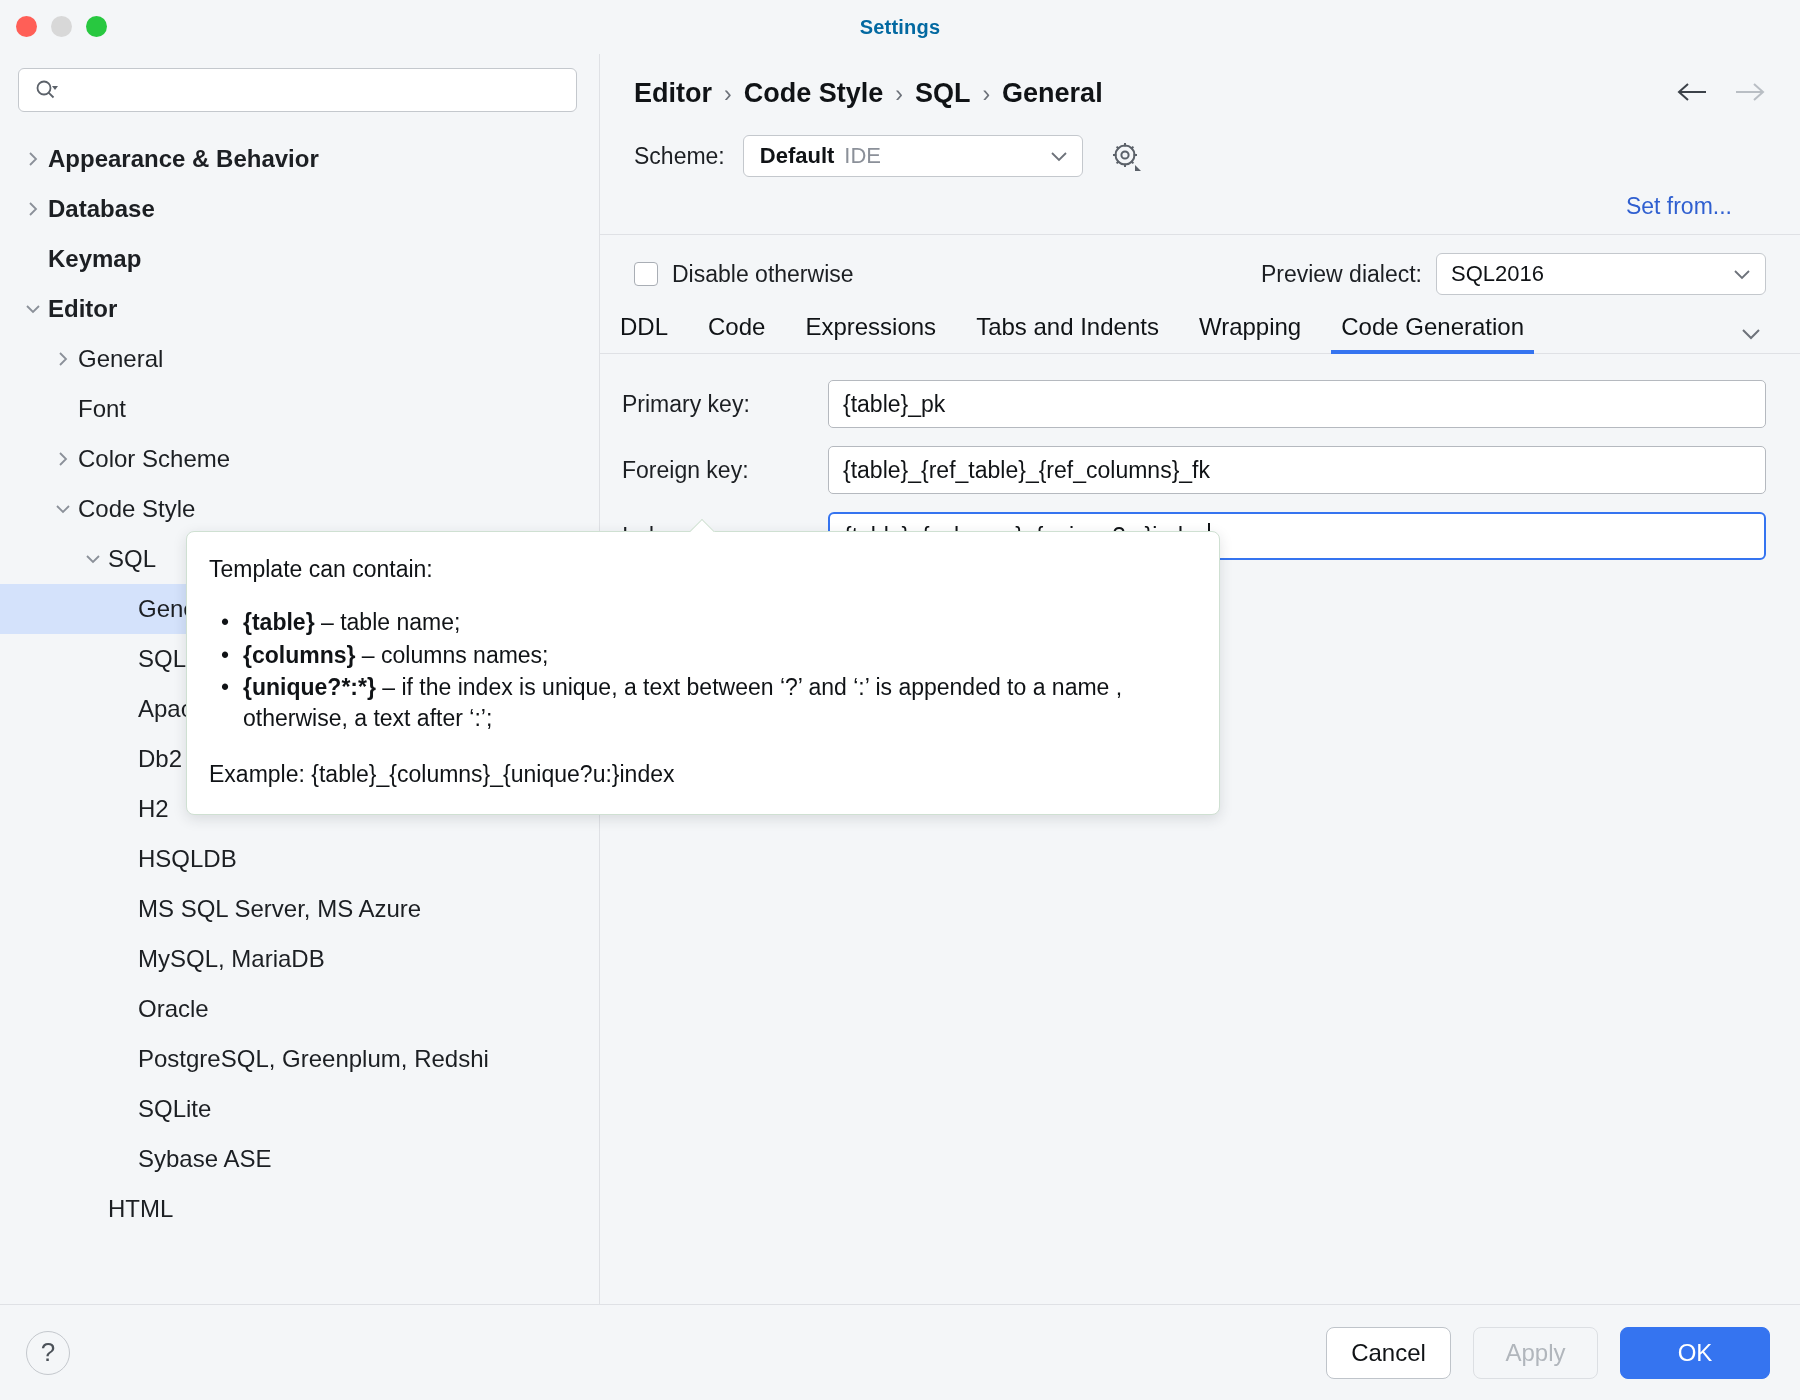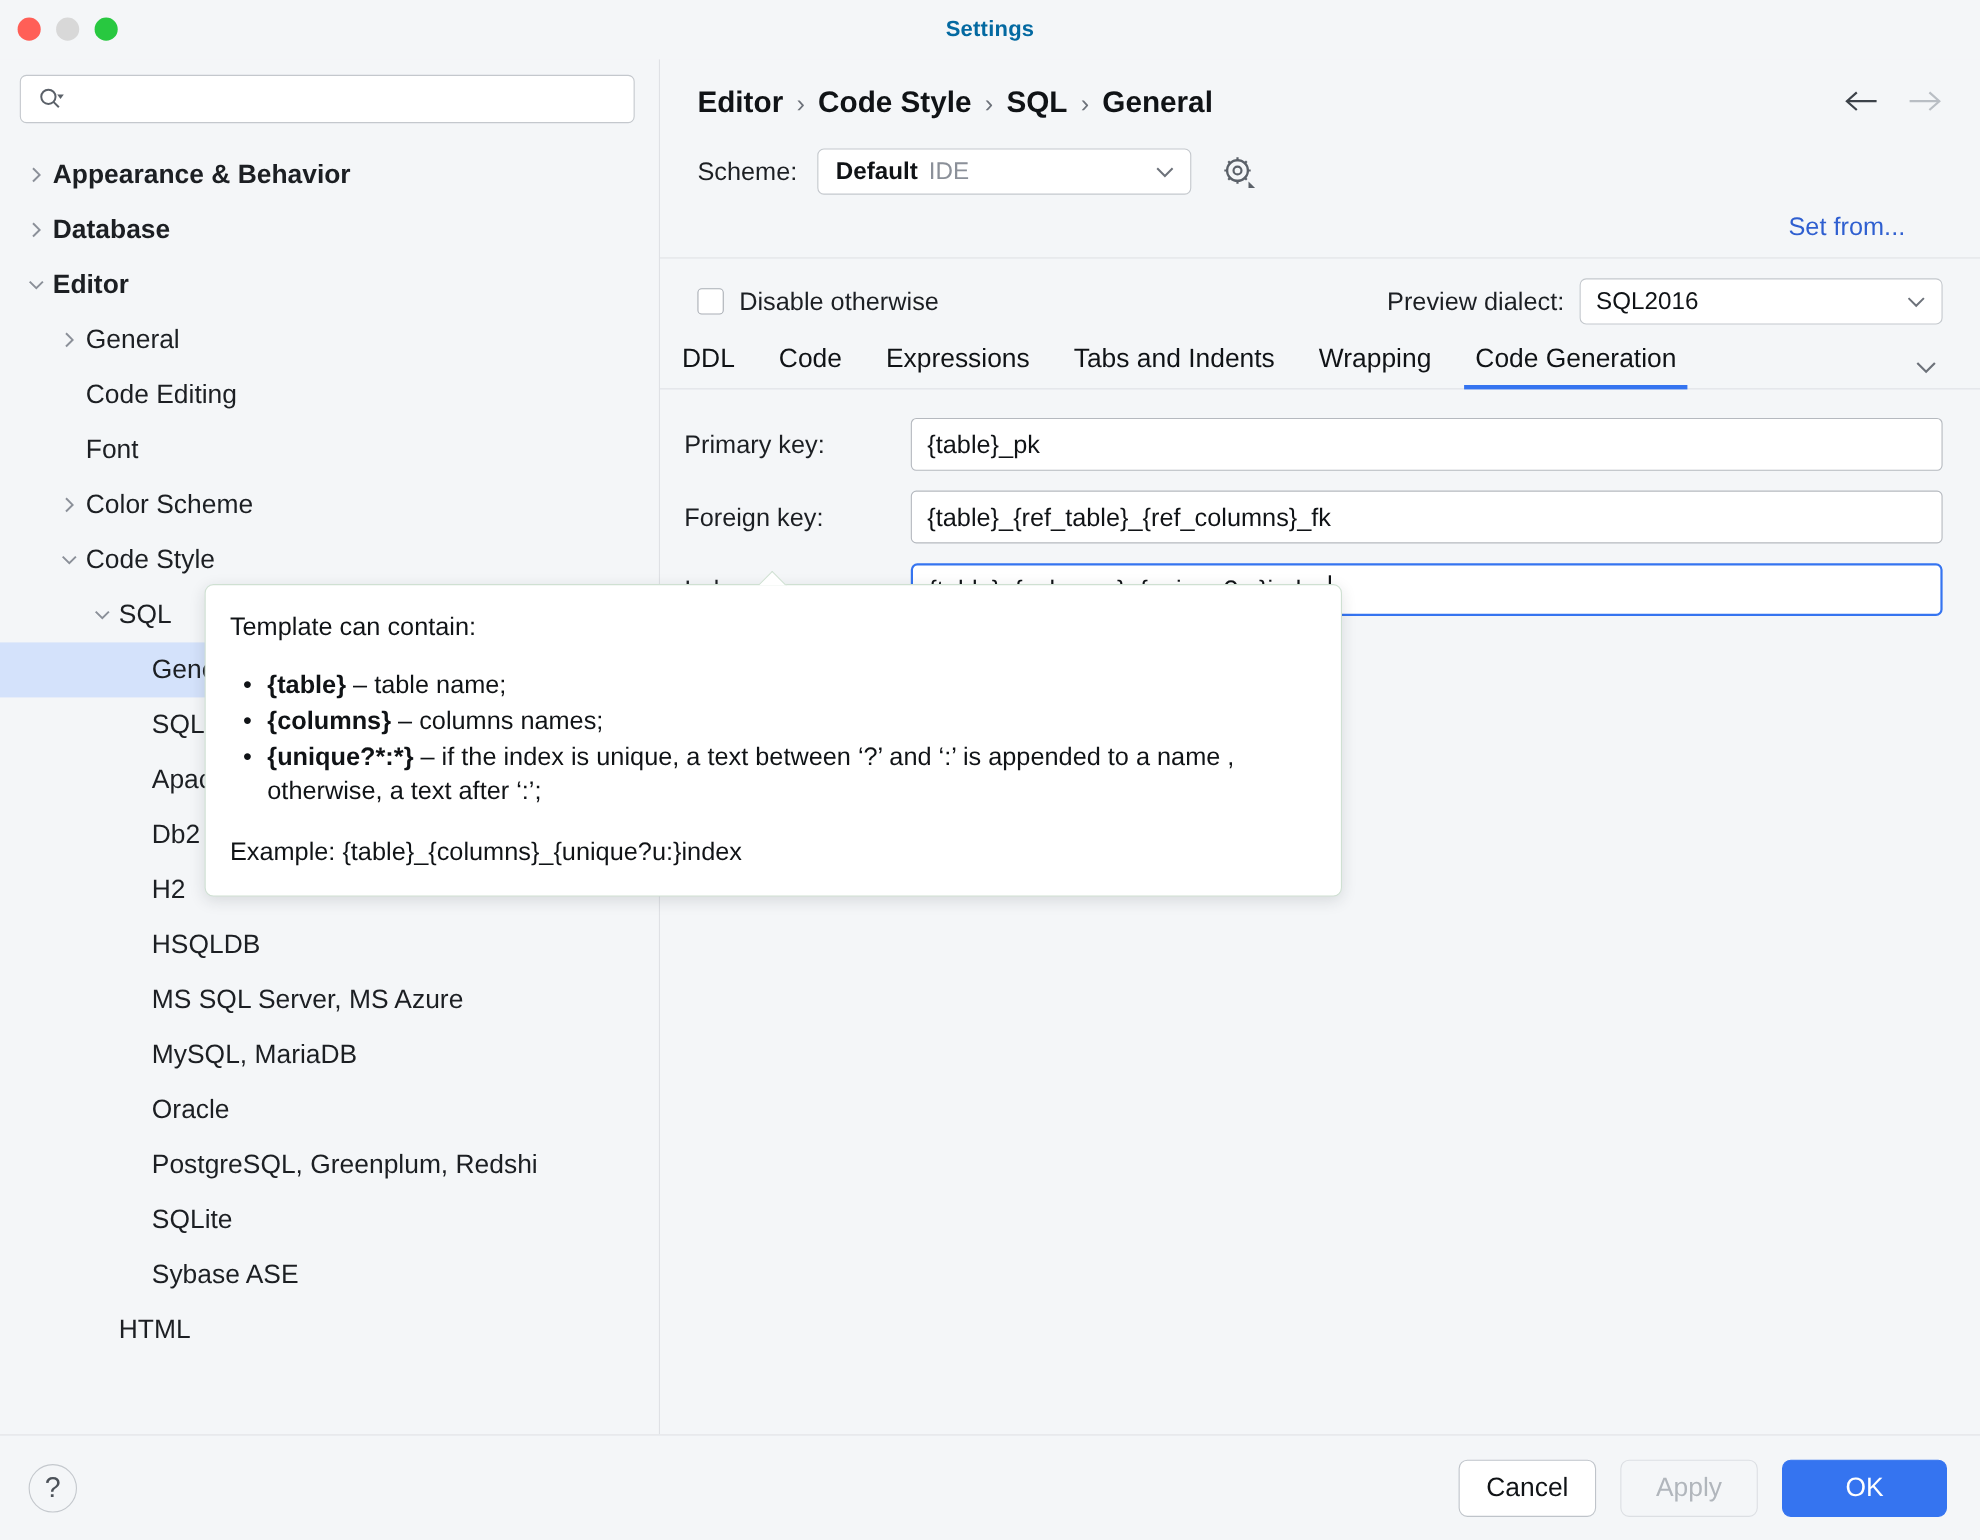--- a/index.html
+++ b/index.html
@@ -404,38 +404,38 @@
           </div>
           <div class="tree-row lvl0">
             <span class="arrow">
               <svg width="18" height="18" viewBox="0 0 18 18">
                 <polyline points="6,3 12,9 6,15" fill="none" stroke="currentColor" stroke-width="1.8"></polyline>
               </svg>
             </span>
             <span class="tree-label">Database</span>
           </div>
           <div class="tree-row lvl0">
+            <span class="arrow spacer"></span>
+            <span class="tree-label">Keymap</span>
+          </div>
+          <div class="tree-row lvl0">
             <span class="arrow">
               <svg width="18" height="18" viewBox="0 0 18 18">
                 <polyline points="3,6 9,12 15,6" fill="none" stroke="currentColor" stroke-width="1.8"></polyline>
               </svg>
             </span>
             <span class="tree-label">Editor</span>
           </div>
           <div class="tree-row lvl1">
             <span class="arrow">
               <svg width="18" height="18" viewBox="0 0 18 18">
                 <polyline points="6,3 12,9 6,15" fill="none" stroke="currentColor" stroke-width="1.8"></polyline>
               </svg>
             </span>
             <span class="tree-label">General</span>
-          </div>
-          <div class="tree-row lvl1">
-            <span class="arrow spacer"></span>
-            <span class="tree-label">Code Editing</span>
           </div>
           <div class="tree-row lvl1">
             <span class="arrow spacer"></span>
             <span class="tree-label">Font</span>
           </div>
           <div class="tree-row lvl1">
             <span class="arrow">
               <svg width="18" height="18" viewBox="0 0 18 18">
                 <polyline points="6,3 12,9 6,15" fill="none" stroke="currentColor" stroke-width="1.8"></polyline>
               </svg>

